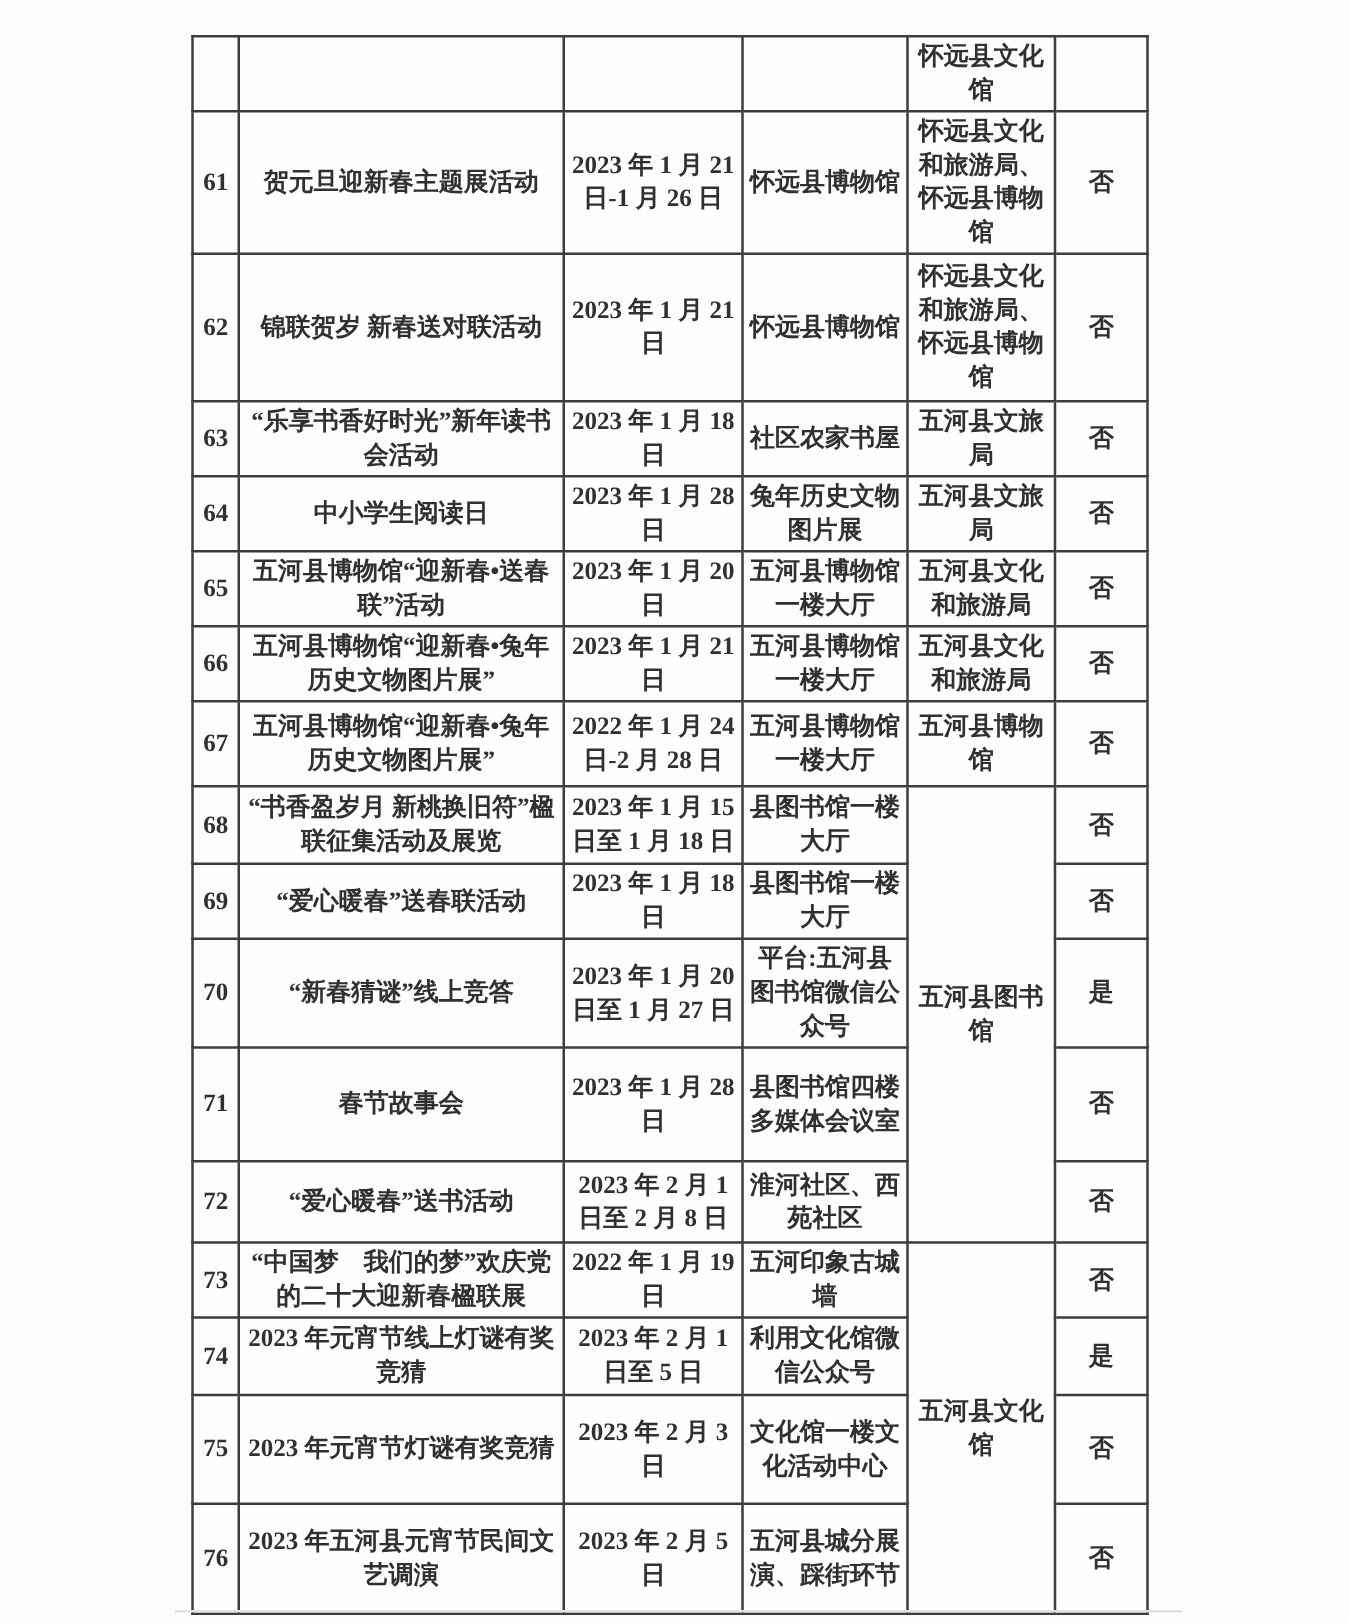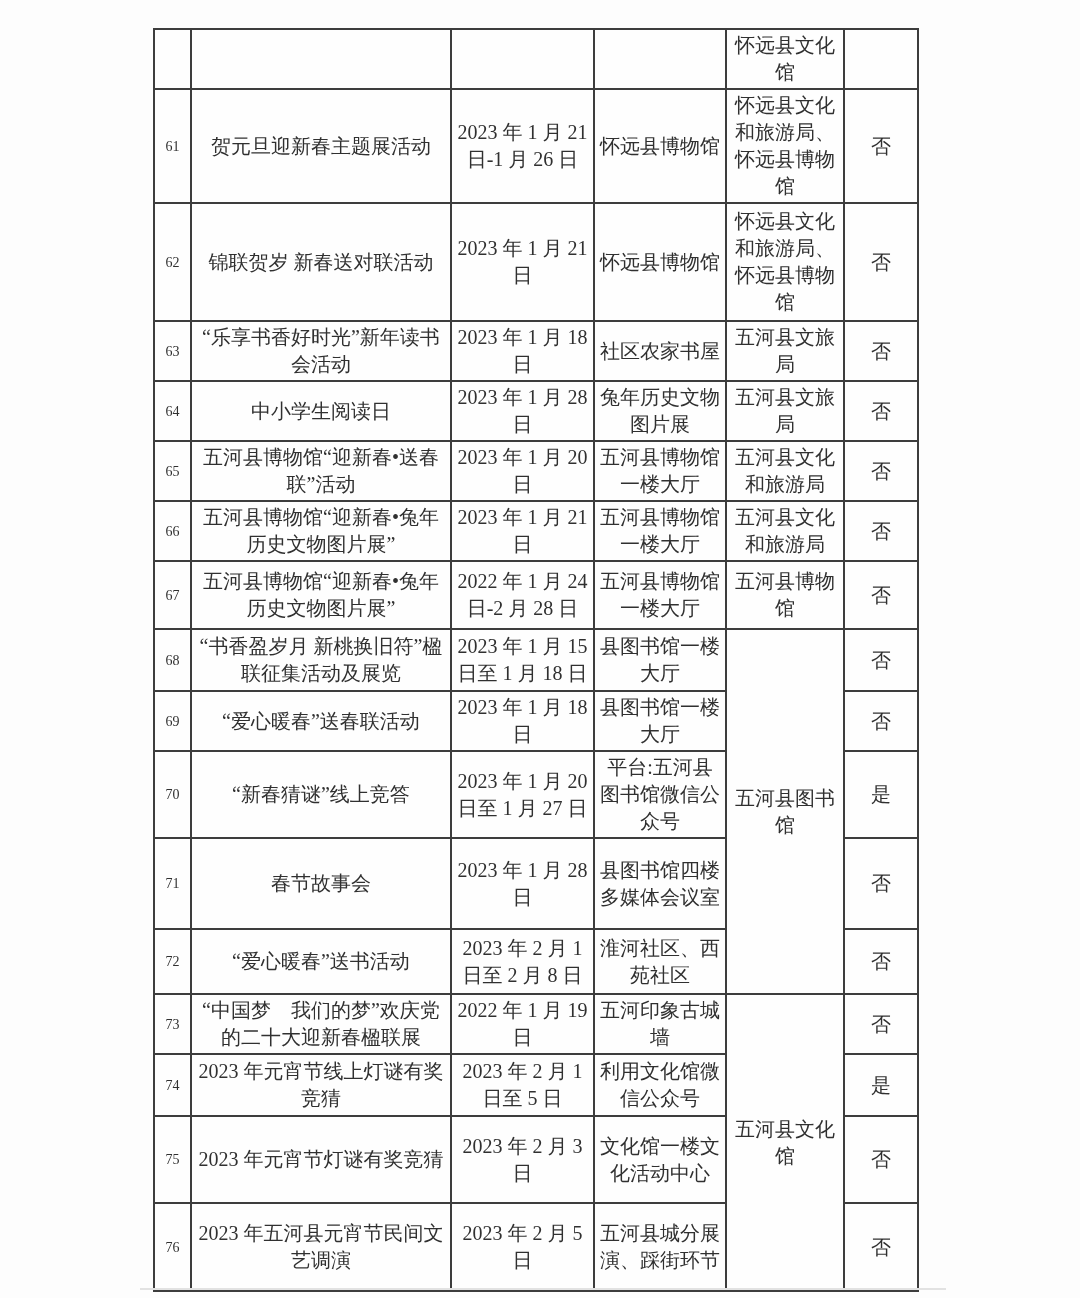--- a/index.html
+++ b/index.html
@@ -11,31 +11,32 @@
     position:relative;
     overflow:hidden;
   }
   .page{position:absolute;inset:0;background:#fdfdfd;}
   table.doc{
     position:absolute;left:153px;top:28px;
     width:764px;
     border-collapse:collapse;
     table-layout:fixed;
     background:#fefefe;
+    font-weight:bold;
   }
   td{
     border:2px solid #3d3d3d;
     text-align:center;
     vertical-align:middle;
     font-size:20px;
     line-height:27px;
     padding:2px 3px;
     word-break:break-all;
   }
-  td.num{font-size:14px;}
+  td.num{font-size:20px;}
   td.date{padding:2px 2px;}
   .page-edge{
     position:absolute;left:140px;top:1288px;width:806px;height:2px;
     background:#e2e2e2;
   }
 </style>
 </head>
 <body>
 
 <div class="page">

